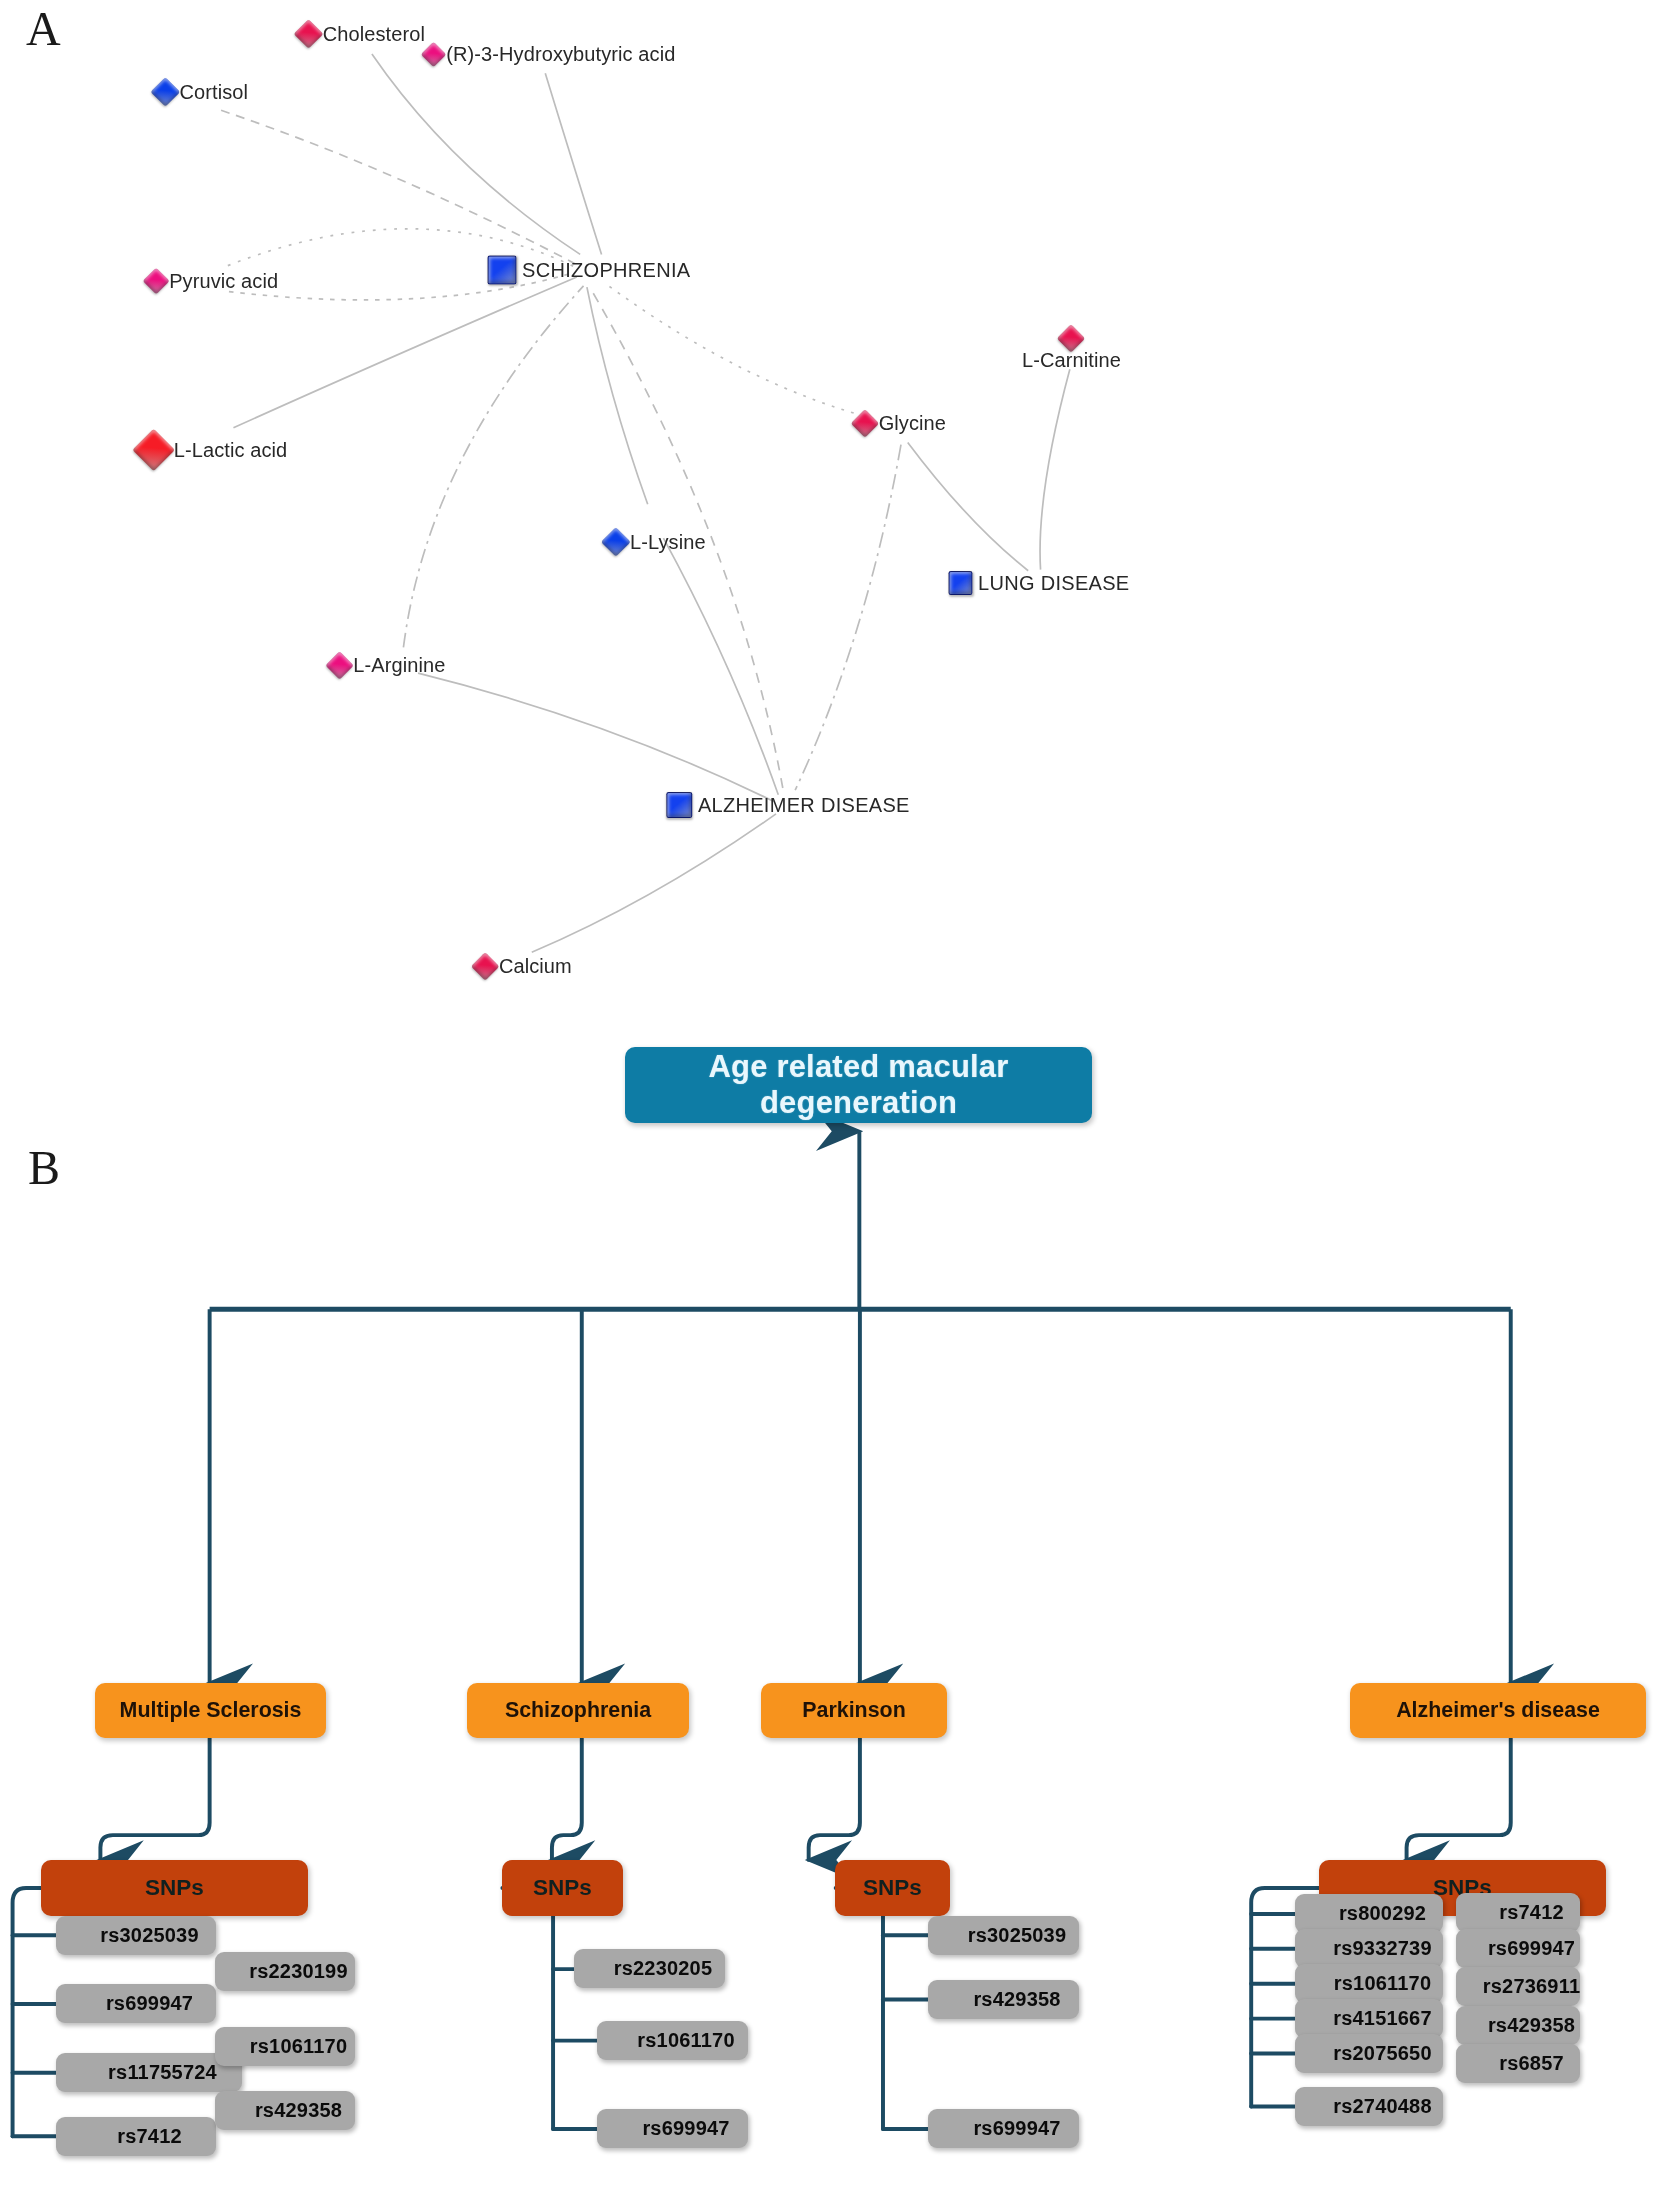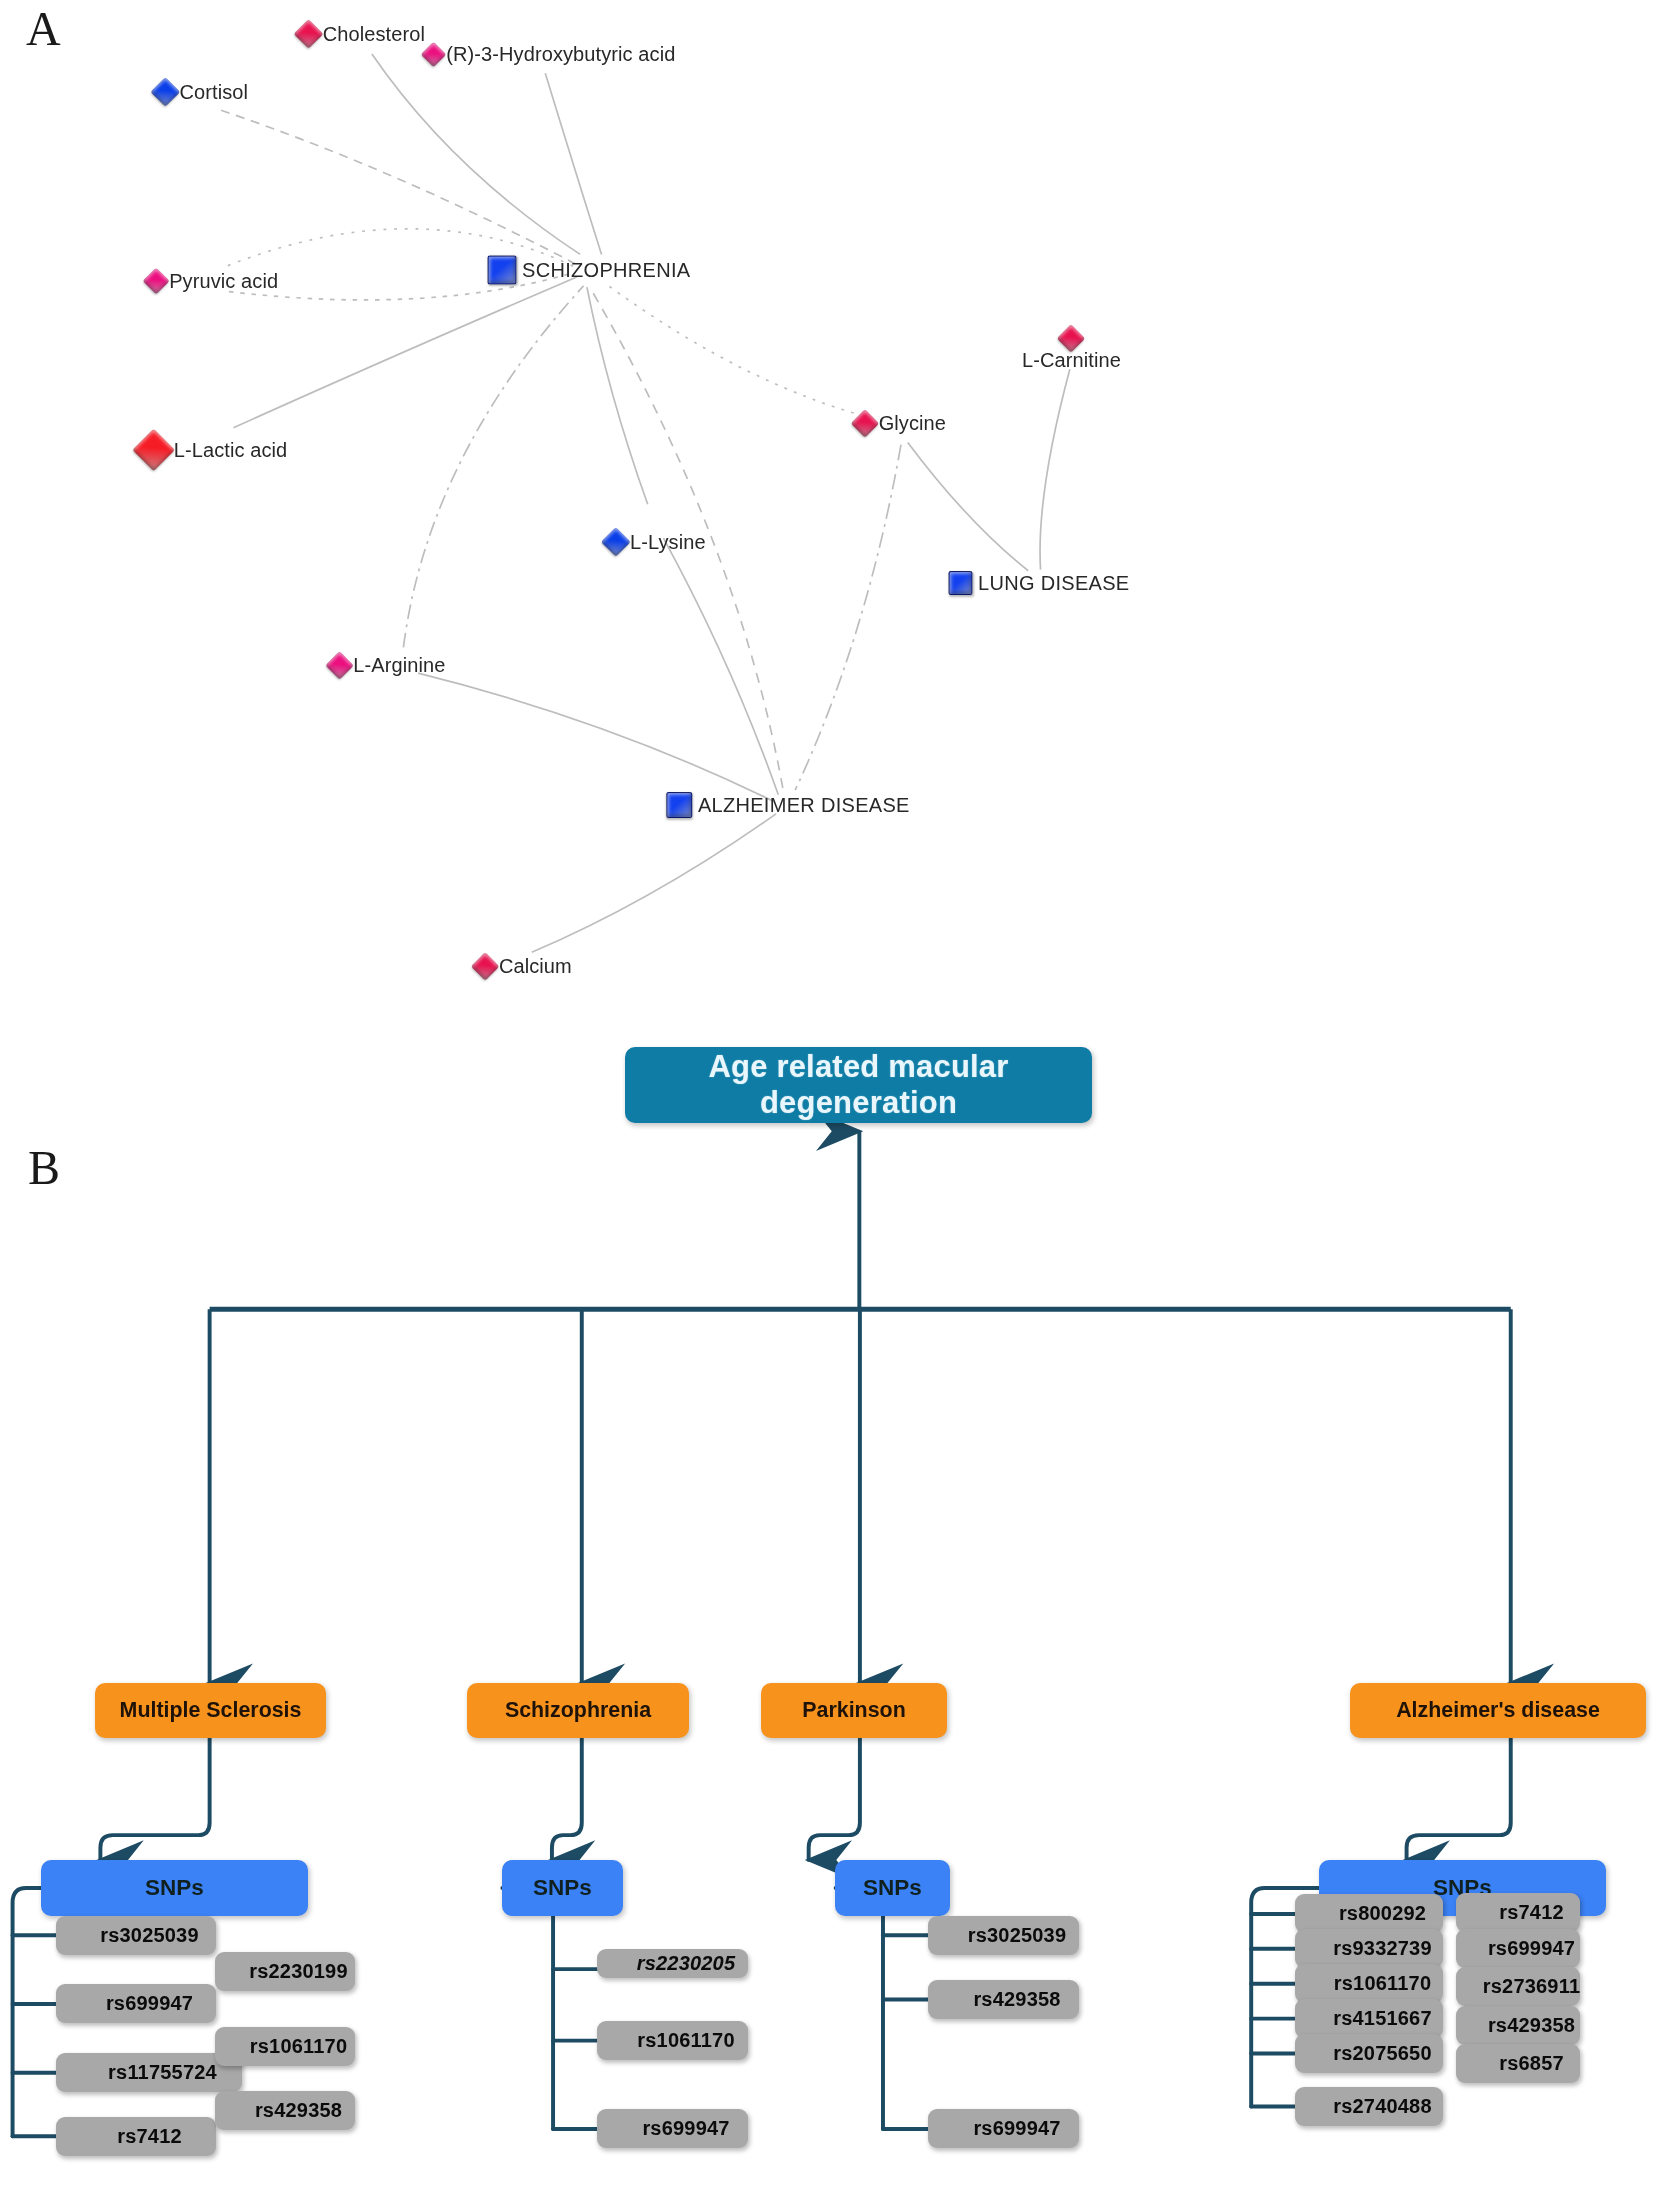--- a/index.html
+++ b/index.html
@@ -67,21 +67,21 @@
     font-size: 31px;
     letter-spacing: 0.2px;
     text-shadow: 0 0 1.7px rgba(255,255,255,.35);
   }
   .fbox.disease {
     background: #f7931d;
     color: #1f1208;
     font-size: 21.4px;
   }
   .fbox.snps {
-    background: #3b82f6;
+    background: #c2410c;
     color: #10201f;
     font-size: 22.5px;
   }
   .fbox.snp {
     background: #a8a8a8;
     color: #0b0b0b;
     font-size: 20px;
     border-radius: 9px;
     box-shadow: 1.7px 2.8px 4.5px rgba(0,0,0,.25);
     letter-spacing: 0.2px;
@@ -270,21 +270,21 @@
         </div>
         <div class="fbox snp" style="left: 215px; top: 1061px; width: 140px; height: 39px;">
           <span>rs429358</span>
         </div>
         <div class="fbox disease" style="left: 467px; top: 653px; width: 222px; height: 55px;">
           <span>Schizophrenia</span>
         </div>
         <div class="fbox snps" style="left: 502px; top: 830px; width: 121px; height: 56px;">
           <span>SNPs</span>
         </div>
-        <div class="fbox snp" style="left: 597px; top: 919px; width: 151px; height: 29px; font-style: italic;">
+        <div class="fbox snp" style="left: 574px; top: 919px; width: 151px; height: 39px;">
           <span>rs2230205</span>
         </div>
         <div class="fbox snp" style="left: 597px; top: 991px; width: 151px; height: 39px;">
           <span>rs1061170</span>
         </div>
         <div class="fbox snp" style="left: 597px; top: 1079px; width: 151px; height: 39px;">
           <span>rs699947</span>
         </div>
         <div class="fbox disease" style="left: 761px; top: 653px; width: 186px; height: 55px;">
           <span>Parkinson</span>

